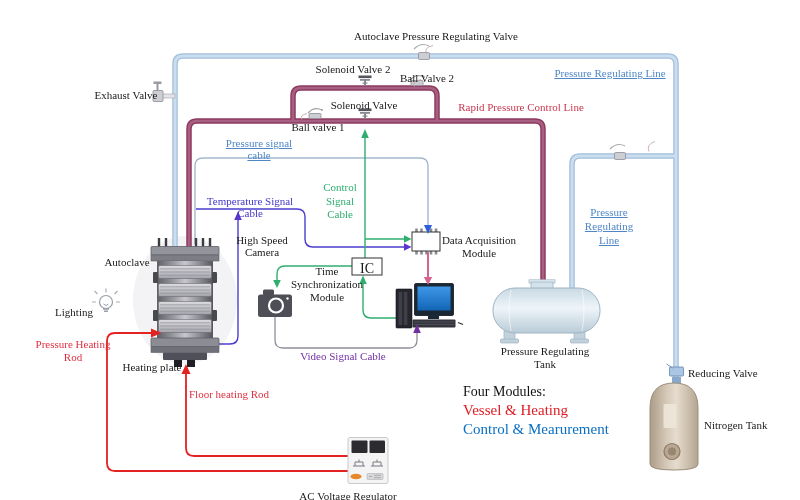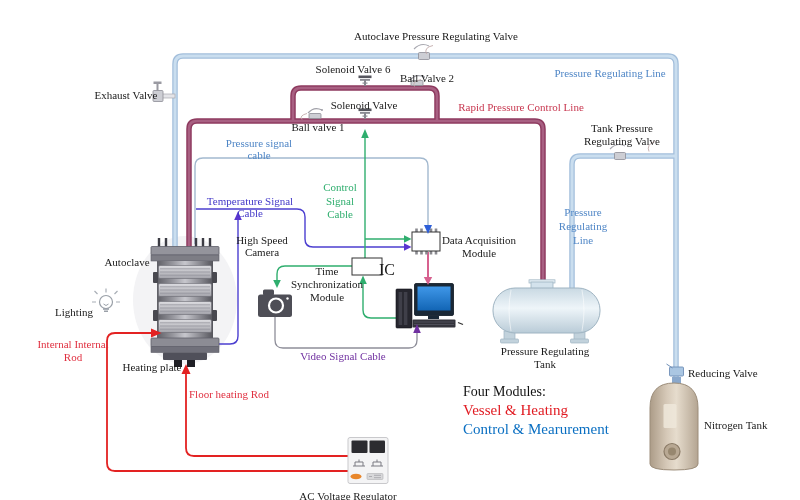--- a/index.html
+++ b/index.html
@@ -1,21 +1,21 @@
 <!DOCTYPE html>
 <html style="--pipe_pressure_edge: #a2bedb; --pipe_pressure_core: #cadeef; --pipe_rapid_edge: #8e3a5f; --pipe_rapid_core: #a86082; --cable_pressure: #a3b9cf; --cable_temperature: #4c3fd0; --cable_control: #2fae6e; --cable_video: #8e8e99; --cable_display: #d7618f; --power: #e32222; --arrow_pressure: #2e5fd8; --arrow_video: #7030a0; --text_blue: #4f86c6; --text_rapid: #c83850; --text_temperature: #4338c8; --text_control: #2fae6e; --text_power: #e03040; --legend_red: #e11b22; --legend_green: #21a84a; --legend_gold: #efb810; --legend_blue: #0a6fc2;"><head>
 <meta charset="utf-8">
 <style>
   html,body{margin:0;padding:0;background:#ffffff;}
   #stage{position:relative;width:800px;height:500px;background:#ffffff;overflow:hidden;
          font-family:"Liberation Serif","DejaVu Serif",serif;margin-top:16px;}
   #stage svg{position:absolute;left:0;top:0;}
   .lbl{position:absolute;font-size:11px;line-height:1.12;color:#1a1a1a;text-align:center;white-space:normal;}
   .left{text-align:left;}
-  .c-blue{color:var(--text_blue,#4f86c6);}
+  .c-blue{color:var(--text_blue,#4f86c6);text-decoration:underline;}
   .c-rapid{color:var(--text_rapid,#c83850);}
   .c-temp{color:var(--text_temperature,#4338c8);}
   .c-green{color:var(--text_control,#2fae6e);}
   .c-video{color:var(--arrow_video,#7030a0);}
   .c-red{color:var(--text_power,#e03040);}
   .lh13 div{line-height:13px;} .lh135 div{line-height:13.5px;} .lh14 div{line-height:14px;}
   .lh12 div{line-height:12px;} .lh125 div{line-height:12.5px;}
   .legend{position:absolute;left:463px;top:366px;text-align:left;}
   .legend-title{font-size:14px;line-height:19px;color:#111;}
   .legend-item{font-size:15px;line-height:18.5px;}
@@ -240,65 +240,61 @@
     <polygon class="arC" points="273.2,264 280.8,264 277,272"></polygon>
     <polygon class="arC" points="359.2,268 366.8,268 363,259.5"></polygon>
     <polygon class="arV" points="413.2,317 420.8,317 417,308"></polygon>
     <polygon class="arK" points="423.8,261 432.2,261 428,269"></polygon>
     <polygon class="arR" points="151,312.5 151,321.5 161.5,317"></polygon>
     <polygon class="arR" points="181.5,358 190.5,358 186,348"></polygon>
   </g>
 </svg>
 
 <div class="lbl" style="left:349px;top:14px;width:174px">Autoclave Pressure Regulating Valve</div>
-<div class="lbl" style="left:313px;top:47px;width:80px">Solenoid Valve 6</div>
+<div class="lbl" style="left:313px;top:47px;width:80px">Solenoid Valve 2</div>
 <div class="lbl" style="left:397px;top:56px;width:60px">Ball Valve 2</div>
 <div class="lbl" style="left:327px;top:83px;width:74px">Solenoid Valve</div>
 <div class="lbl" style="left:290px;top:105px;width:56px">Ball valve 1</div>
 <div class="lbl c-rapid" style="left:456px;top:85px;width:130px">Rapid Pressure Control Line</div>
 <div class="lbl c-blue" style="left:553px;top:51px;width:114px">Pressure Regulating Line</div>
-<div class="lbl lh13" style="left:582px;top:106px;width:80px">
-  <div>Tank Pressure</div>
-  <div>Regulating Valve</div>
-</div>
-<div class="lbl c-blue lh14" style="left:556px;top:189px;width:54px">
+<div class="lbl c-blue lh14" style="left:582px;top:189px;width:54px">
   <div>Pressure</div>
   <div>Regulating</div>
   <div>Line</div>
 </div>
 <div class="lbl" style="left:94px;top:73px;width:64px">Exhaust Valve</div>
 <div class="lbl c-temp" style="left:193px;top:179px;width:114px">Temperature Signal Cable</div>
 <div class="lbl c-blue" style="left:213px;top:121px;width:92px">Pressure signal cable</div>
 <div class="lbl c-green lh135" style="left:315px;top:165px;width:50px">
   <div>Control</div>
   <div>Signal</div>
   <div>Cable</div>
 </div>
 <div class="lbl" style="left:102px;top:240px;width:50px">Autoclave</div>
 <div class="lbl" style="left:52px;top:290px;width:44px">Lighting</div>
 <div class="lbl c-red lh125" style="left:32px;top:322px;width:82px">
-  <div>Internal Internal</div>
+  <div>Pressure Heating</div>
   <div>Rod</div>
 </div>
 <div class="lbl" style="left:121px;top:345px;width:62px">Heating plate</div>
 <div class="lbl c-red" style="left:187px;top:372px;width:84px">Floor heating Rod</div>
 <div class="lbl lh12" style="left:233px;top:218px;width:58px">
   <div>High Speed</div>
   <div>Camera</div>
 </div>
 <div class="lbl lh13" style="left:288px;top:249px;width:78px">
   <div>Time</div>
   <div>Synchronization</div>
   <div>Module</div>
 </div>
 <div class="lbl lh125" style="left:438px;top:218px;width:82px">
   <div>Data Acquisition</div>
   <div>Module</div>
 </div>
-<div class="lbl" style="left:372px;top:245px;width:30px;font-size:16px">IC</div>
+<div class="lbl" style="left:352px;top:245px;width:30px;font-size:14px">IC</div>
 <div class="lbl c-video" style="left:300px;top:334px;width:86px">Video Signal Cable</div>
 <div class="lbl lh125" style="left:496px;top:329px;width:98px">
   <div>Pressure Regulating</div>
   <div>Tank</div>
 </div>
 <div class="lbl left" style="left:688px;top:351px;width:72px">Reducing Valve</div>
 <div class="lbl left" style="left:704px;top:403px;width:68px">Nitrogen Tank</div>
 <div class="lbl" style="left:299px;top:474px;width:98px">AC Voltage Regulator</div>
 
 <div class="legend">

